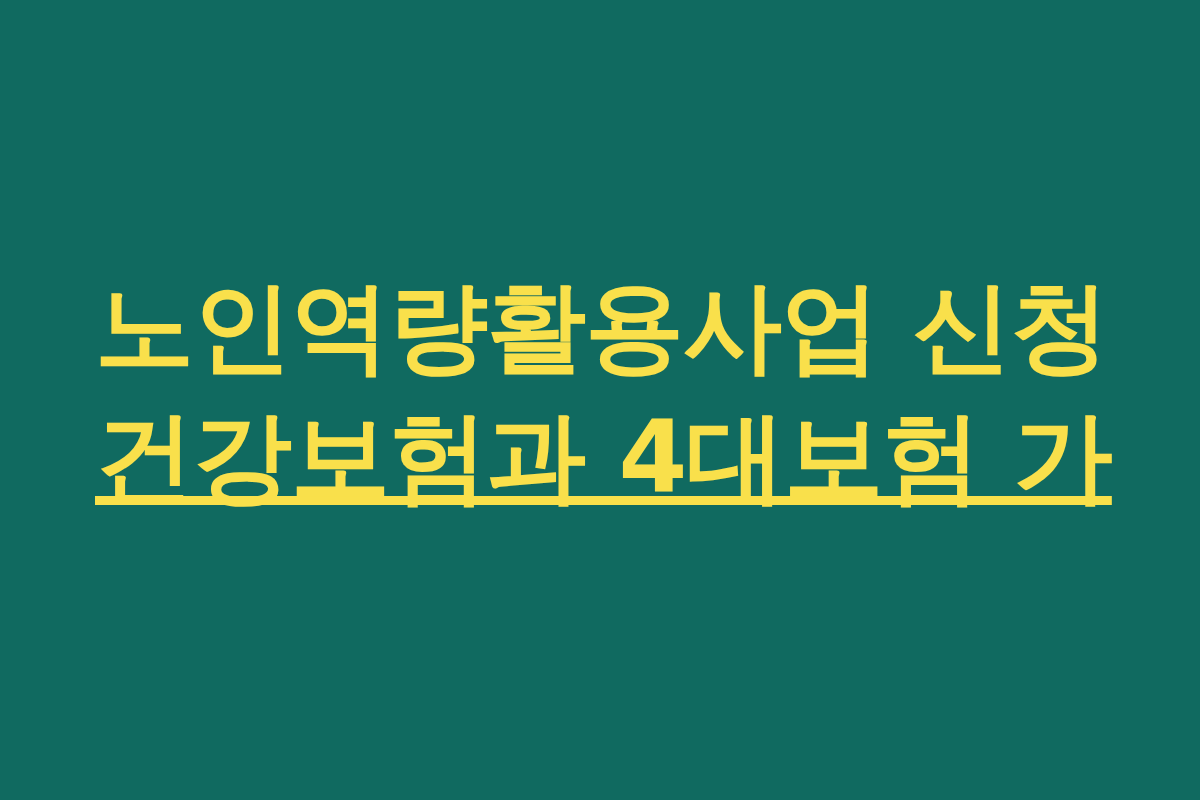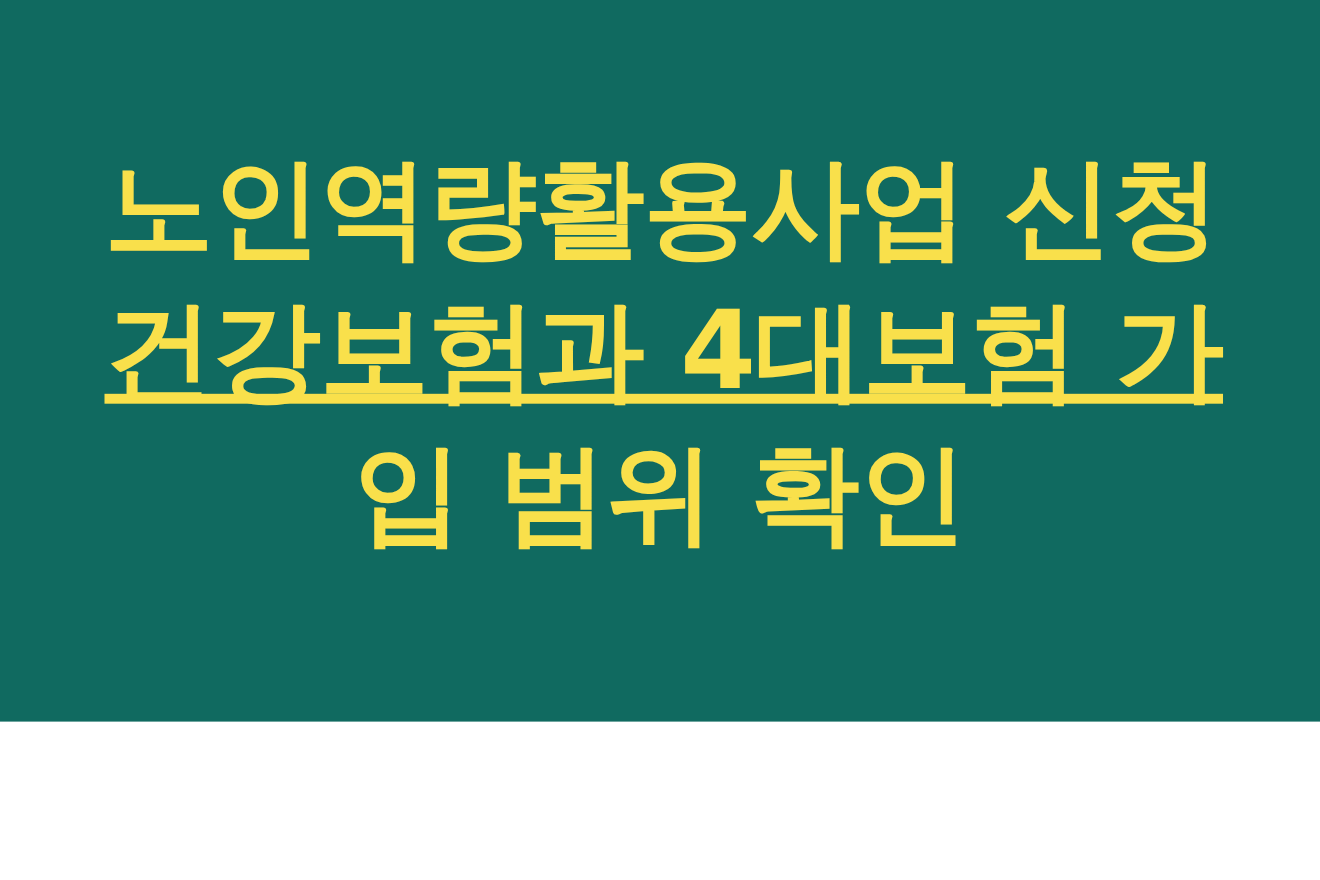--- a/index.html
+++ b/index.html
@@ -12,21 +12,21 @@
     width: 1200px;
     height: 800px;
     overflow: hidden;
     font-family: "Liberation Sans", "DejaVu Sans", sans-serif;
   }
 
   #thumbnail-card {
     position: relative;
     box-sizing: border-box;
     width: 1200px;
-    height: 656px;
+    height: 800px;
     background: #106A60;
     display: flex;
     align-items: center;
     justify-content: center;
   }
 
   #headline-block {
     width: 1010px;
     text-align: center;
     
@@ -49,16 +49,15 @@
 <body>
 
 <div id="thumbnail-card" style="background: rgb(16, 106, 96);">
 
   <div id="headline-block">
 
     <span class="headline-line" style="color: rgb(249, 224, 75);">노인역량활용사업 신청</span>
 
     <span class="headline-line" style="color: rgb(249, 224, 75); text-decoration: underline;">건강보험과 4대보험 가</span>
 
-    <span class="headline-line" style="color: rgb(249, 224, 75);">입 범위 확인</span>
 
   </div>
 </div>
 
 </body></html>

